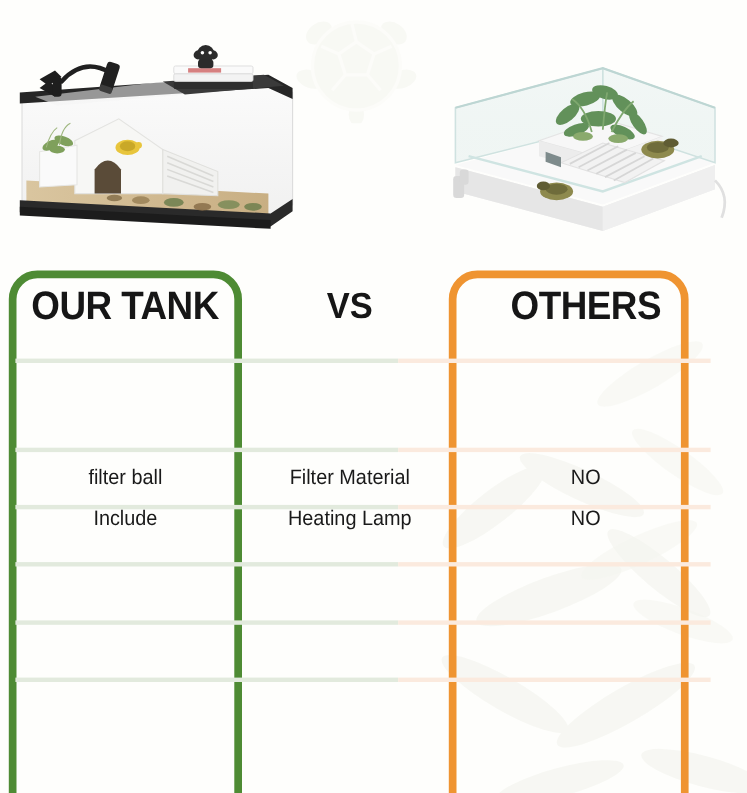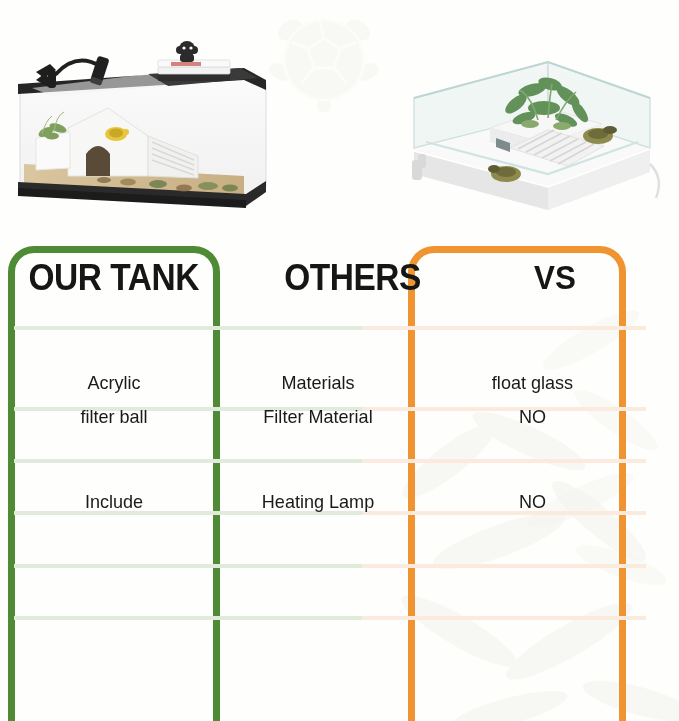--- a/index.html
+++ b/index.html
@@ -318,53 +318,42 @@
         <div class="seg-r"></div>
       </div>
   </div>
 
   <div class="grid">
 
     <div class="hdr-row">
       <div class="cell col-l">
         <span class="hdr-title">OUR TANK</span>
       </div>
+      <div class="cell col-m">
+        <span class="hdr-vs">VS</span>
+      </div>
       <div class="cell col-r">
         <span class="hdr-title">OTHERS</span>
       </div>
-      <div class="cell col-m">
-        <span class="hdr-vs">VS</span>
-      </div>
     </div>
 
-    <div class="data-row" style="top:119px">
-      <div class="cell col-l">
-          <span class="cell-txt">Acrylic</span>
-        </div>
-      <div class="cell col-m">
-          <span class="cell-txt">Materials</span>
-        </div>
-      <div class="cell col-r">
-          <span class="cell-txt">float glass</span>
-        </div>
-    </div>
-
-    <div class="data-row" style="top:153px">
+
+    <div class="data-row" style="top:171px">
       <div class="cell col-l">
           <span class="cell-txt">filter ball</span>
         </div>
       <div class="cell col-m">
           <span class="cell-txt">Filter Material</span>
         </div>
       <div class="cell col-r">
           <span class="cell-txt">NO</span>
         </div>
     </div>
 
-    <div class="data-row" style="top:238px">
+    <div class="data-row" style="top:208px">
       <div class="cell col-l">
           <span class="cell-txt">Include</span>
         </div>
       <div class="cell col-m">
           <span class="cell-txt">Heating Lamp</span>
         </div>
       <div class="cell col-r">
           <span class="cell-txt">NO</span>
         </div>
     </div>

